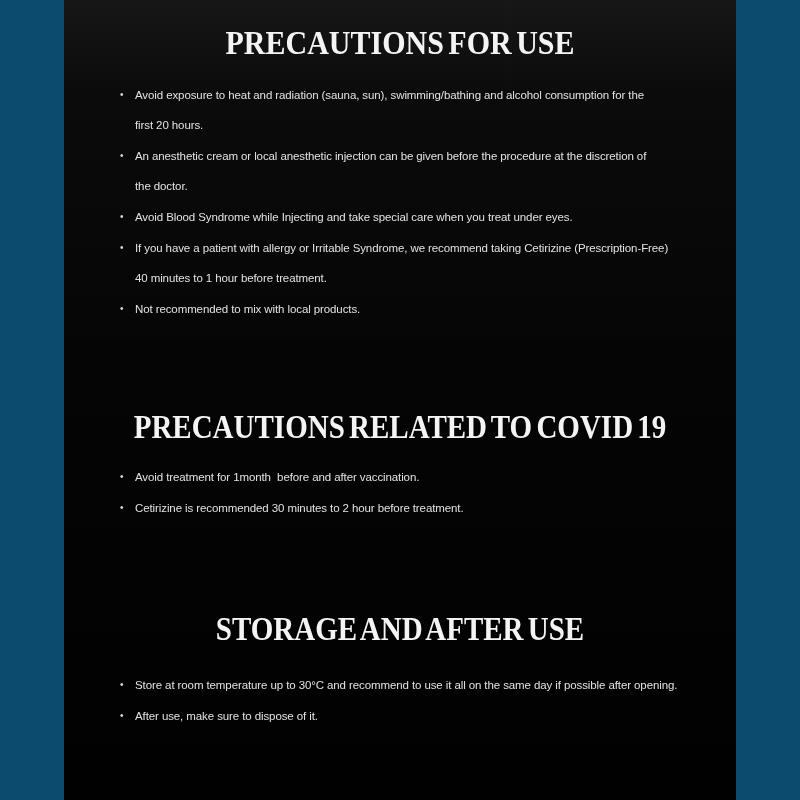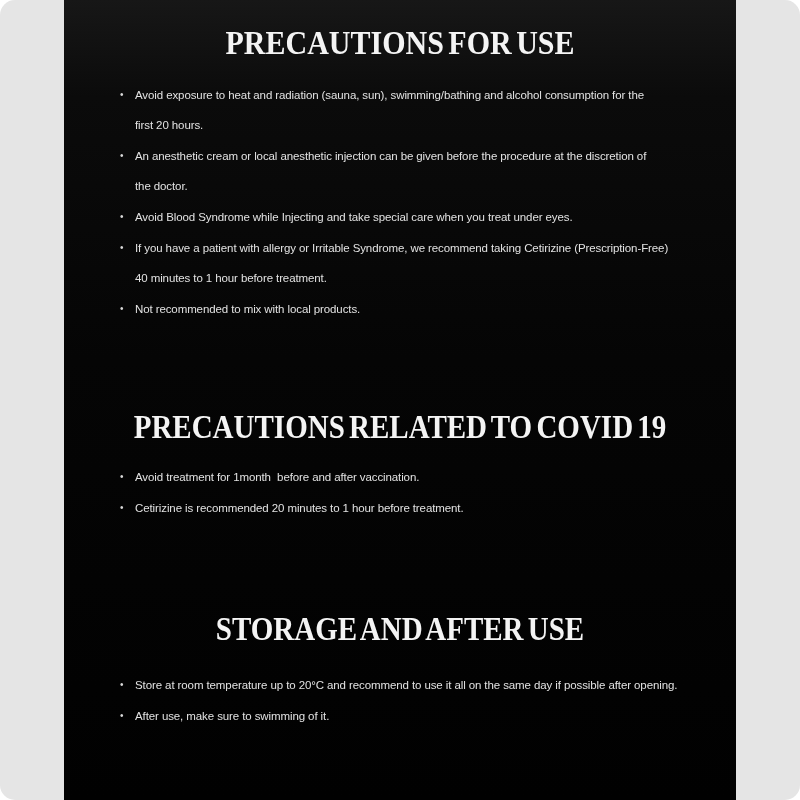--- a/index.html
+++ b/index.html
@@ -5,23 +5,22 @@
   html, body {
     margin: 0;
     padding: 0;
     background: #ffffff;
     font-family: "Liberation Sans", sans-serif;
   }
   .page {
     position: relative;
     width: 800px;
     height: 800px;
-    background: #e5e5e5;
+    background: #0c4a6e;
     overflow: hidden;
-    border-radius: 15px;
   }
   .panel {
     position: absolute;
     left: 64px;
     top: 0;
     width: 672px;
     height: 800px;
     background: linear-gradient(180deg, #171717 0%, #0b0b0b 12%, #050505 45%, #010101 100%);
     overflow: hidden;
   }
@@ -112,31 +111,31 @@
 
     <h2 class="sec-title" id="title-2">PRECAUTIONS RELATED TO COVID 19</h2>
 
     <ul class="bullets" id="list-2">
       <li>
         <span class="bullet-dot">•</span>
         <span class="bullet-text">Avoid treatment for 1month&nbsp; before and after vaccination.</span>
       </li>
       <li>
         <span class="bullet-dot">•</span>
-        <span class="bullet-text">Cetirizine is recommended 20 minutes to 1 hour before treatment.</span>
+        <span class="bullet-text">Cetirizine is recommended 30 minutes to 2 hour before treatment.</span>
       </li>
     </ul>
 
     <h2 class="sec-title" id="title-3">STORAGE AND AFTER USE</h2>
 
     <ul class="bullets" id="list-3">
       <li>
         <span class="bullet-dot">•</span>
-        <span class="bullet-text">Store at room temperature up to 20°C and recommend to use it all on the same day if possible after opening.</span>
+        <span class="bullet-text">Store at room temperature up to 30°C and recommend to use it all on the same day if possible after opening.</span>
       </li>
       <li>
         <span class="bullet-dot">•</span>
-        <span class="bullet-text">After use, make sure to swimming of it.</span>
+        <span class="bullet-text">After use, make sure to dispose of it.</span>
       </li>
     </ul>
 
   </div>
 </div>
 
 </body></html>

